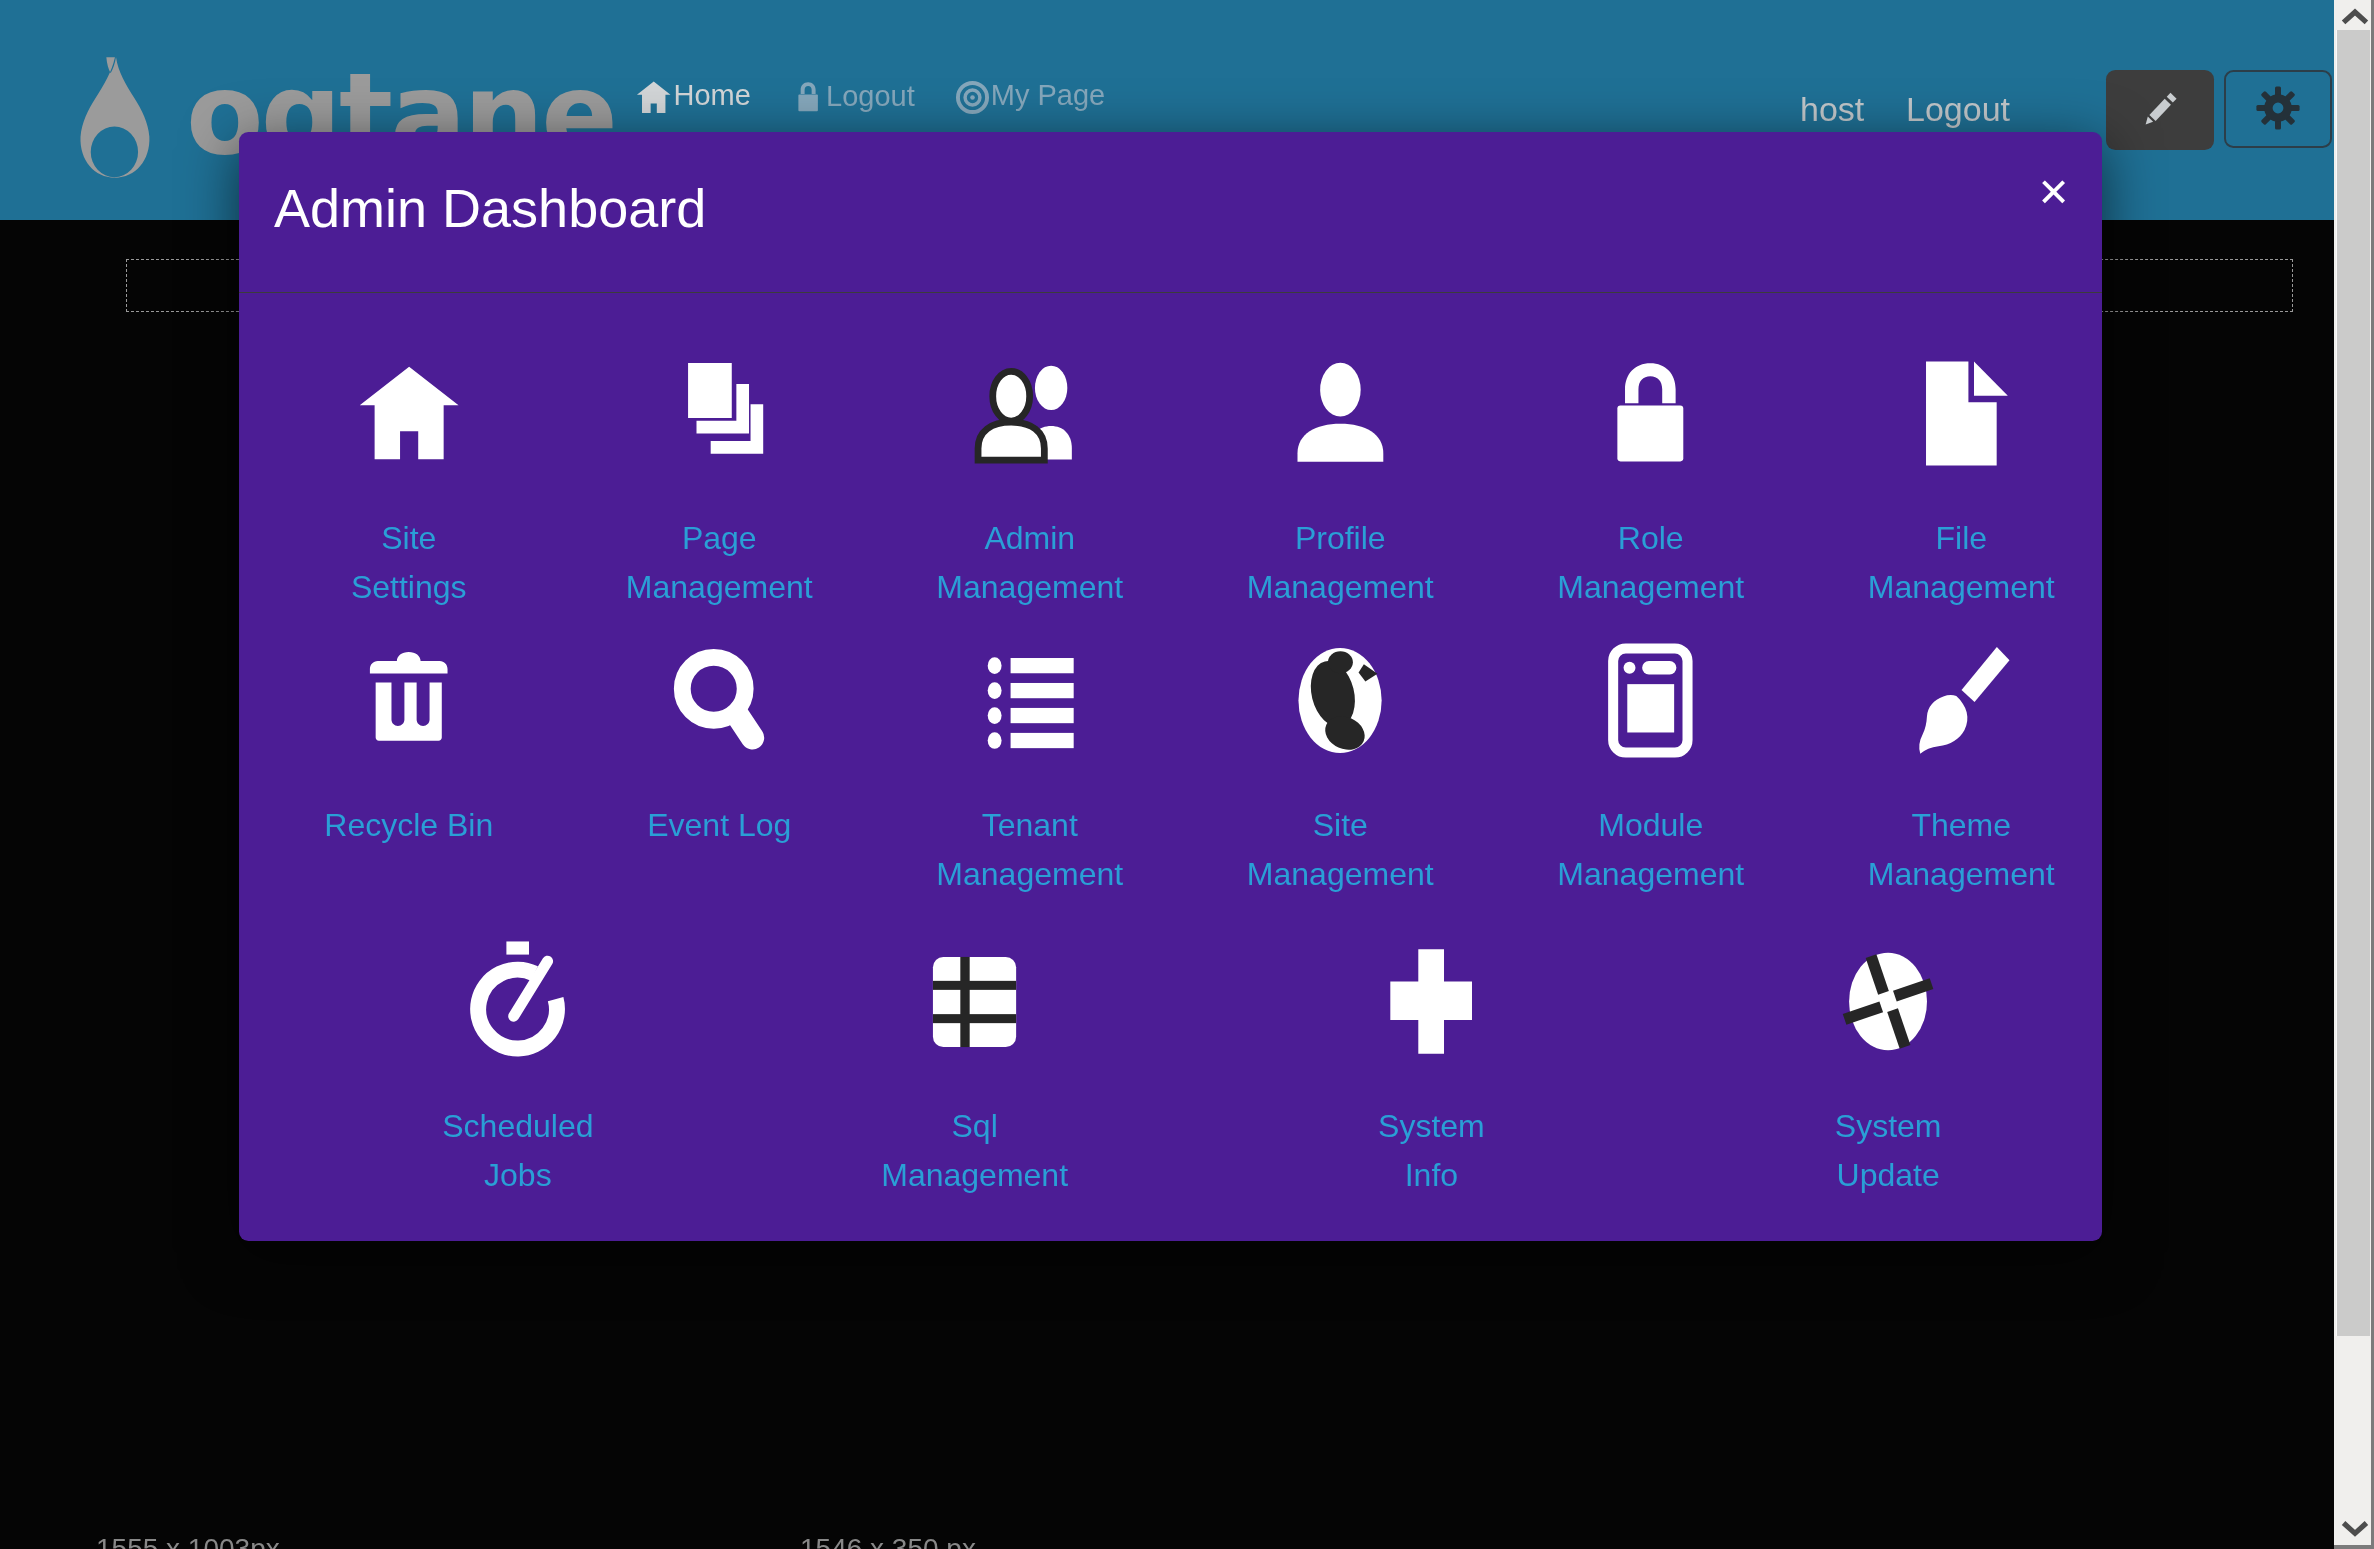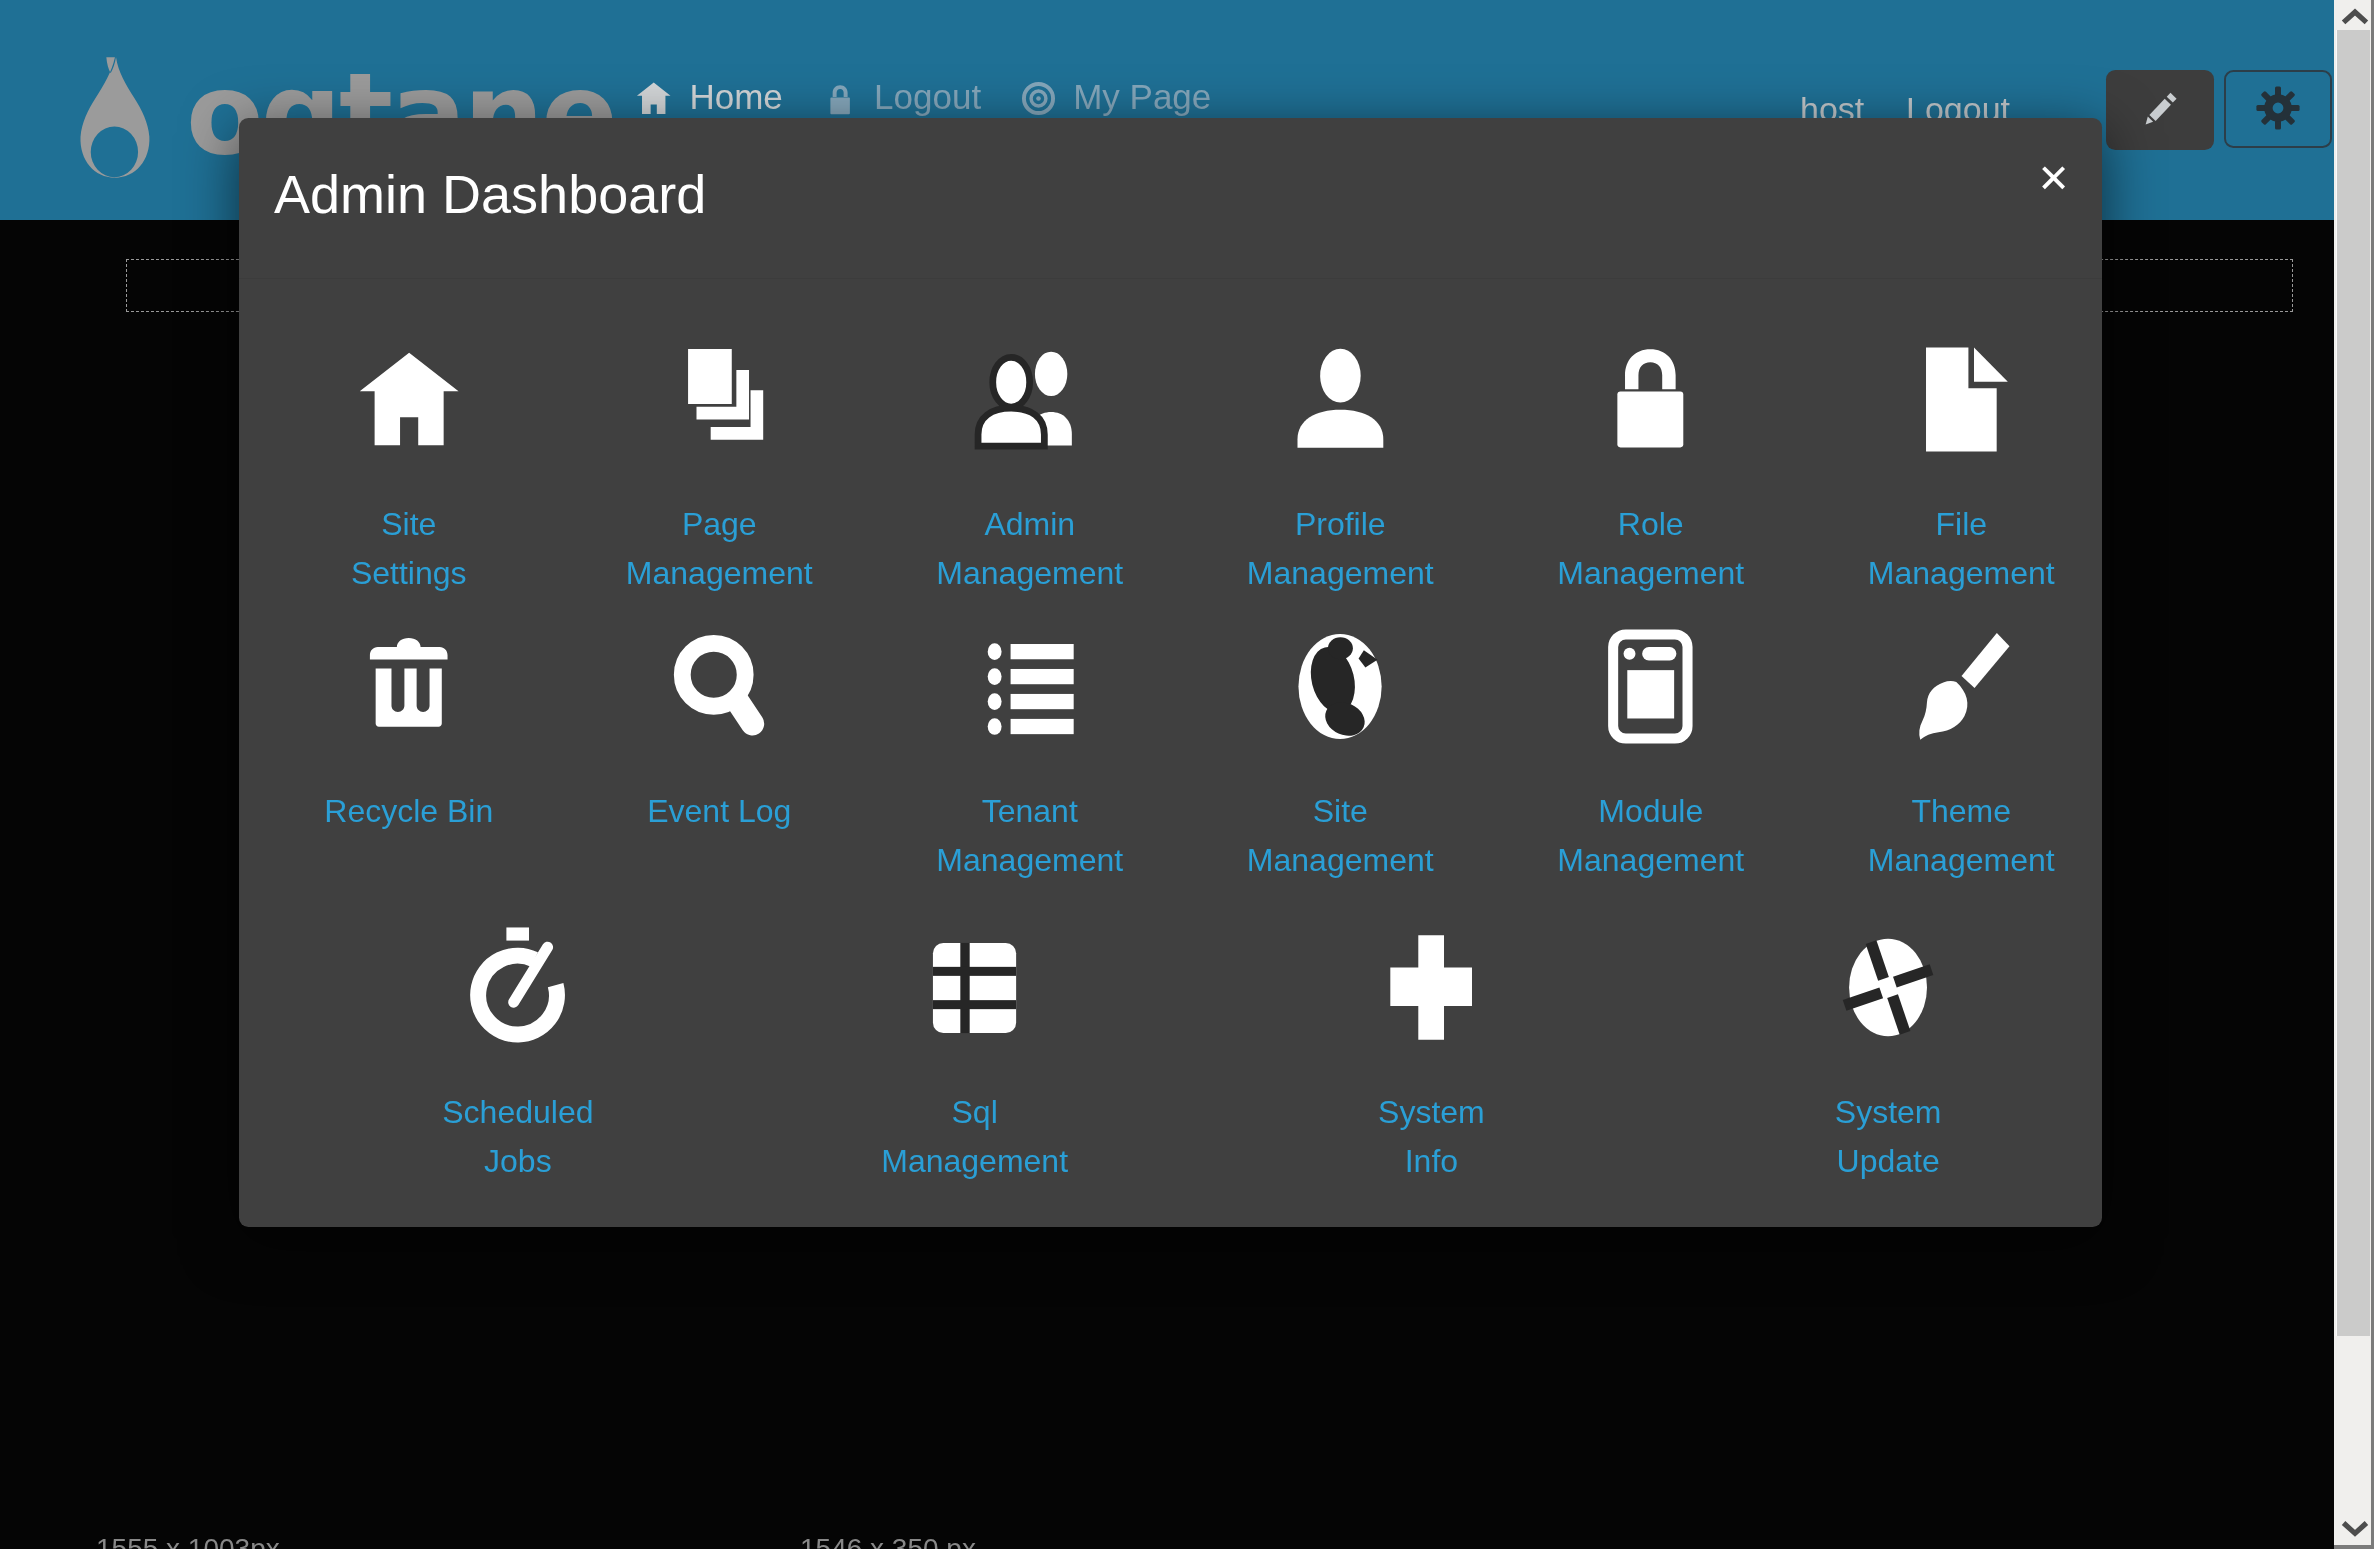--- a/index.html
+++ b/index.html
@@ -4,42 +4,42 @@
 <style>
   html,body{margin:0;padding:0;width:2375px;height:1549px;overflow:hidden;
     background:#050505;font-family:"Liberation Sans",sans-serif;}
 
   
   .header{position:absolute;left:0;top:0;width:2375px;height:220px;background:#1f7095;z-index:2;}
   .logo{position:absolute;left:59px;top:54px;height:160px;display:flex;align-items:flex-start;color:#9b9b9b;}
   .logo-text{position:absolute;left:186px;top:50px;font-family:"DejaVu Sans",sans-serif;
     font-weight:700;font-size:113px;letter-spacing:-2.8px;color:#9b9b9b;line-height:1.15;}
   .nav{position:absolute;left:634px;top:74px;height:46px;display:flex;gap:39px;align-items:center;}
-  .nav-item{display:flex;gap:16px;align-items:flex-end;font-size:35px;cursor:pointer;color:#85a7bb;}
+  .nav-item{display:flex;align-items:flex-start;font-size:29px;cursor:pointer;color:#85a7bb;}
   .nav-item.active{color:#d2d5d7;}
   .nav-icon{display:flex;align-items:center;}
   .user-link{position:absolute;top:90px;font-size:34px;color:#c2c7ca;cursor:pointer;}
   .user-name{left:1800px;}
   .logout{left:1906px;}
   .edit-btn{position:absolute;left:2106px;top:70px;width:108px;height:80px;background:#3d3d3d;
     border-radius:9.3px;display:flex;align-items:center;justify-content:center;color:#c9cdd0;cursor:pointer;}
   .settings-btn{position:absolute;left:2224px;top:70px;width:104px;height:74px;background:transparent;
     border:2.8px solid #2c3e49;border-radius:9.3px;display:flex;align-items:center;justify-content:center;
     color:#243139;cursor:pointer;}
 
   
   .pane-placeholder{position:absolute;left:126px;top:259px;width:2165px;height:51px;
     border:1.9px dashed #9a9a9a;z-index:1;}
   .frag{position:absolute;top:1535px;height:14px;overflow:hidden;font-size:28px;line-height:28px;
     color:#888;z-index:3;white-space:nowrap;}
   .frag-left{left:96px;}
   .frag-right{left:800px;}
 
   
-  .modal{position:absolute;left:239px;top:118px;width:1863px;height:1109px;background:#404040;
+  .modal{position:absolute;left:239px;top:132px;width:1863px;height:1109px;background:#4c1d95;
     border-radius:9.3px;z-index:10;box-shadow:0 13px 56px rgba(0,0,0,.6);}
   .modal-header{height:160px;border-bottom:1.9px solid #3c3c3c;position:relative;}
   .modal-title{padding:45px 0 0 35px;font-size:54px;font-weight:400;color:#ffffff;}
   .modal-close{position:absolute;top:41px;right:32px;font-size:39px;color:#ffffff;cursor:pointer;
     line-height:1;}
   .tile-row{display:flex;}
   .row-0{padding-top:60px;}
   .row-1{padding-top:28px;}
   .row-2{padding-top:42px;padding-left:36px;}
   .tile{flex:1;display:flex;flex-direction:column;align-items:center;text-decoration:none;cursor:pointer;margin-left:29px;}

